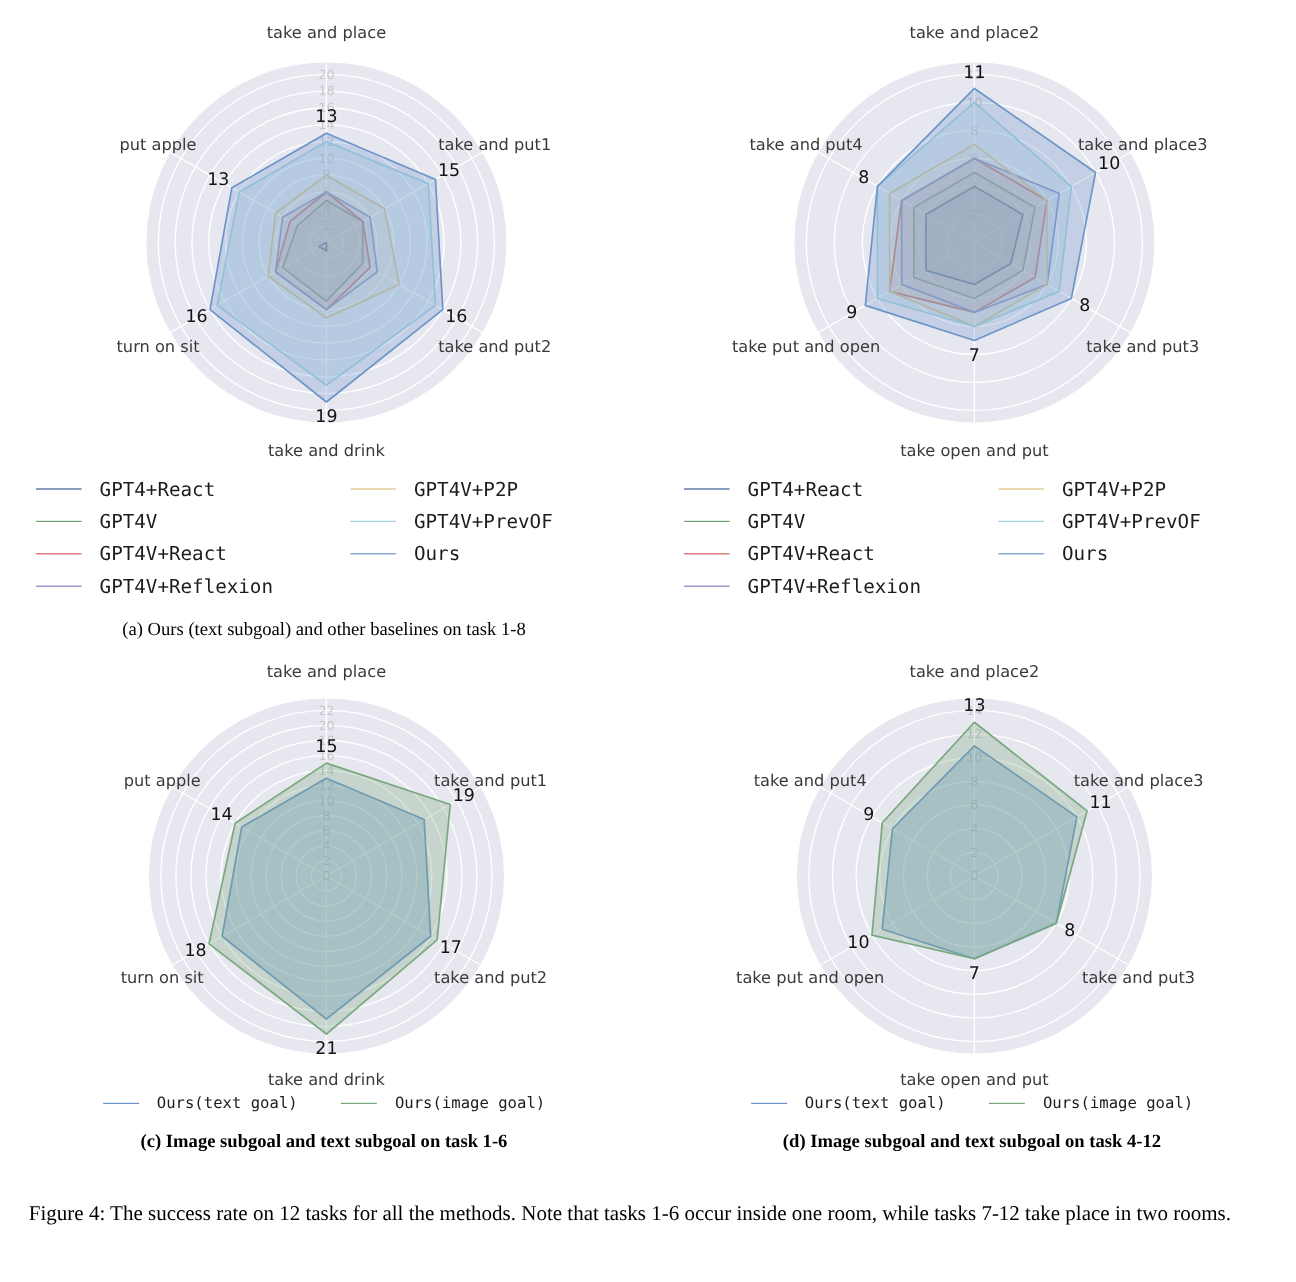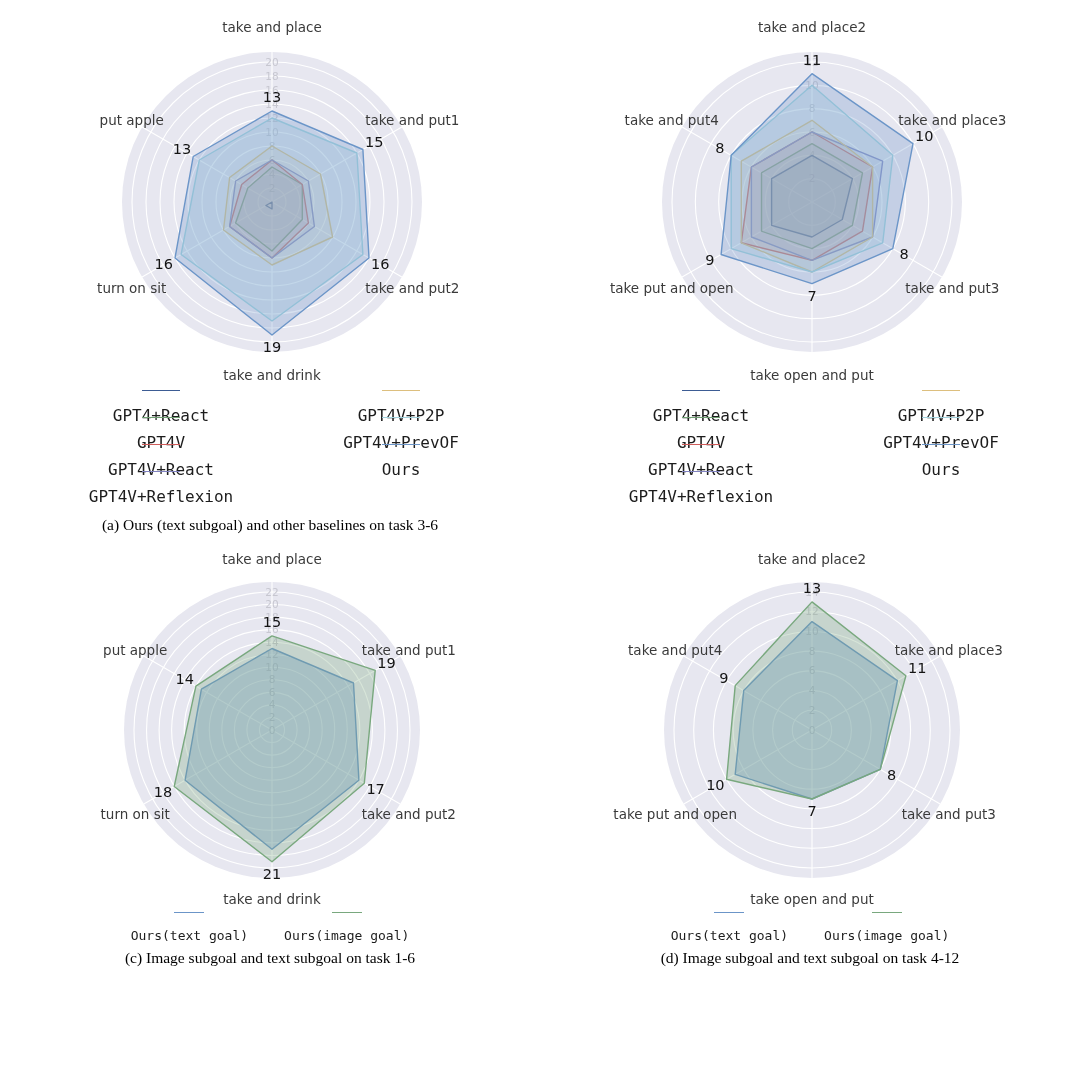--- a/index.html
+++ b/index.html
@@ -5,28 +5,28 @@
   html,body{margin:0;padding:0;background:#fff;}
   .page{position:relative;width:1080px;height:1068px;background:#ffffff;overflow:hidden;
         font-family:"DejaVu Sans",sans-serif;}
   .row{position:absolute;left:0;display:flex;width:1080px;}
   .row1{top:4px;}
   .row2{top:552px;}
   .panel{width:540px;display:flex;flex-direction:column;align-items:center;}
   svg.radar{display:block;}
   .legend-grid{display:grid;grid-auto-flow:column;grid-template-rows:repeat(4,27px);
                grid-template-columns:262px 218px;margin-top:8px;align-items:center;}
-  .legend-entry{display:flex;align-items:center;gap:15px;flex-direction:column;}
+  .legend-entry{display:flex;align-items:center;gap:15px;}
   .swatch{width:38px;height:0;border-top:1.7px solid #000;flex:none;}
   .legend-label{font-family:"DejaVu Sans Mono",monospace;font-size:16px;color:#1c1c1c;white-space:nowrap;}
   .legend-row{display:flex;gap:36px;margin-top:4px;align-items:center;}
   .legend-row .swatch{width:30px;border-top-width:1.5px;}
   .legend-row .legend-label{font-size:13px;}
   .subcaption{font-family:"Liberation Serif",serif;font-size:15.5px;color:#000;margin-top:14px;}
-  .row2 .subcaption{margin-top:6px;}
+  .row2 .subcaption{margin-top:16px;font-weight:bold;}
   .figure-caption{position:absolute;top:982px;left:24px;width:1036px;
                   font-family:"Liberation Serif",serif;font-size:17.5px;line-height:1.32;color:#000;}
 </style>
 </head>
 <body>
 
 <div class="page">
 
   <div class="row row1">
     <div class="panel">
@@ -101,21 +101,21 @@
           </div>
           <div class="legend-entry">
             <span class="swatch" style="border-top-color: rgb(162, 210, 221);"></span>
             <span class="legend-label" style="color: rgb(28, 28, 28);">GPT4V+PrevOF</span>
           </div>
           <div class="legend-entry">
             <span class="swatch" style="border-top-color: rgb(107, 149, 200);"></span>
             <span class="legend-label" style="color: rgb(28, 28, 28);">Ours</span>
           </div>
         </div>
-      <div class="subcaption">(a) Ours (text subgoal) and other baselines on task 3-6</div>
+      <div class="subcaption">(a) Ours (text subgoal) and other baselines on task 1-8</div>
     </div>
     <div class="panel">
       <svg class="radar" width="540" height="382" viewBox="0 0 540 382">
           <circle cx="272" cy="198" r="150" fill="#e7e7f0"></circle>
           <circle cx="272" cy="198" r="23.333333333333332" fill="none" stroke="#ffffff" stroke-width="1.1"></circle>
           <circle cx="272" cy="198" r="46.666666666666664" fill="none" stroke="#ffffff" stroke-width="1.1"></circle>
           <circle cx="272" cy="198" r="70" fill="none" stroke="#ffffff" stroke-width="1.1"></circle>
           <circle cx="272" cy="198" r="93.33333333333333" fill="none" stroke="#ffffff" stroke-width="1.1"></circle>
           <circle cx="272" cy="198" r="116.66666666666667" fill="none" stroke="#ffffff" stroke-width="1.1"></circle>
           <circle cx="272" cy="198" r="140" fill="none" stroke="#ffffff" stroke-width="1.1"></circle>
@@ -290,14 +290,15 @@
           </div>
           <div class="legend-entry">
             <span class="swatch" style="border-top-color: rgb(121, 168, 126);"></span>
             <span class="legend-label" style="color: rgb(28, 28, 28);">Ours(image goal)</span>
           </div>
         </div>
       <div class="subcaption">(d) Image subgoal and text subgoal on task 4-12</div>
     </div>
   </div>
 
+  <p class="figure-caption">Figure 4: The success rate on 12 tasks for all the methods. Note that tasks 1-6 occur inside one room, while tasks 7-12 take place in two rooms.</p>
 
 </div>
 
 </body></html>

